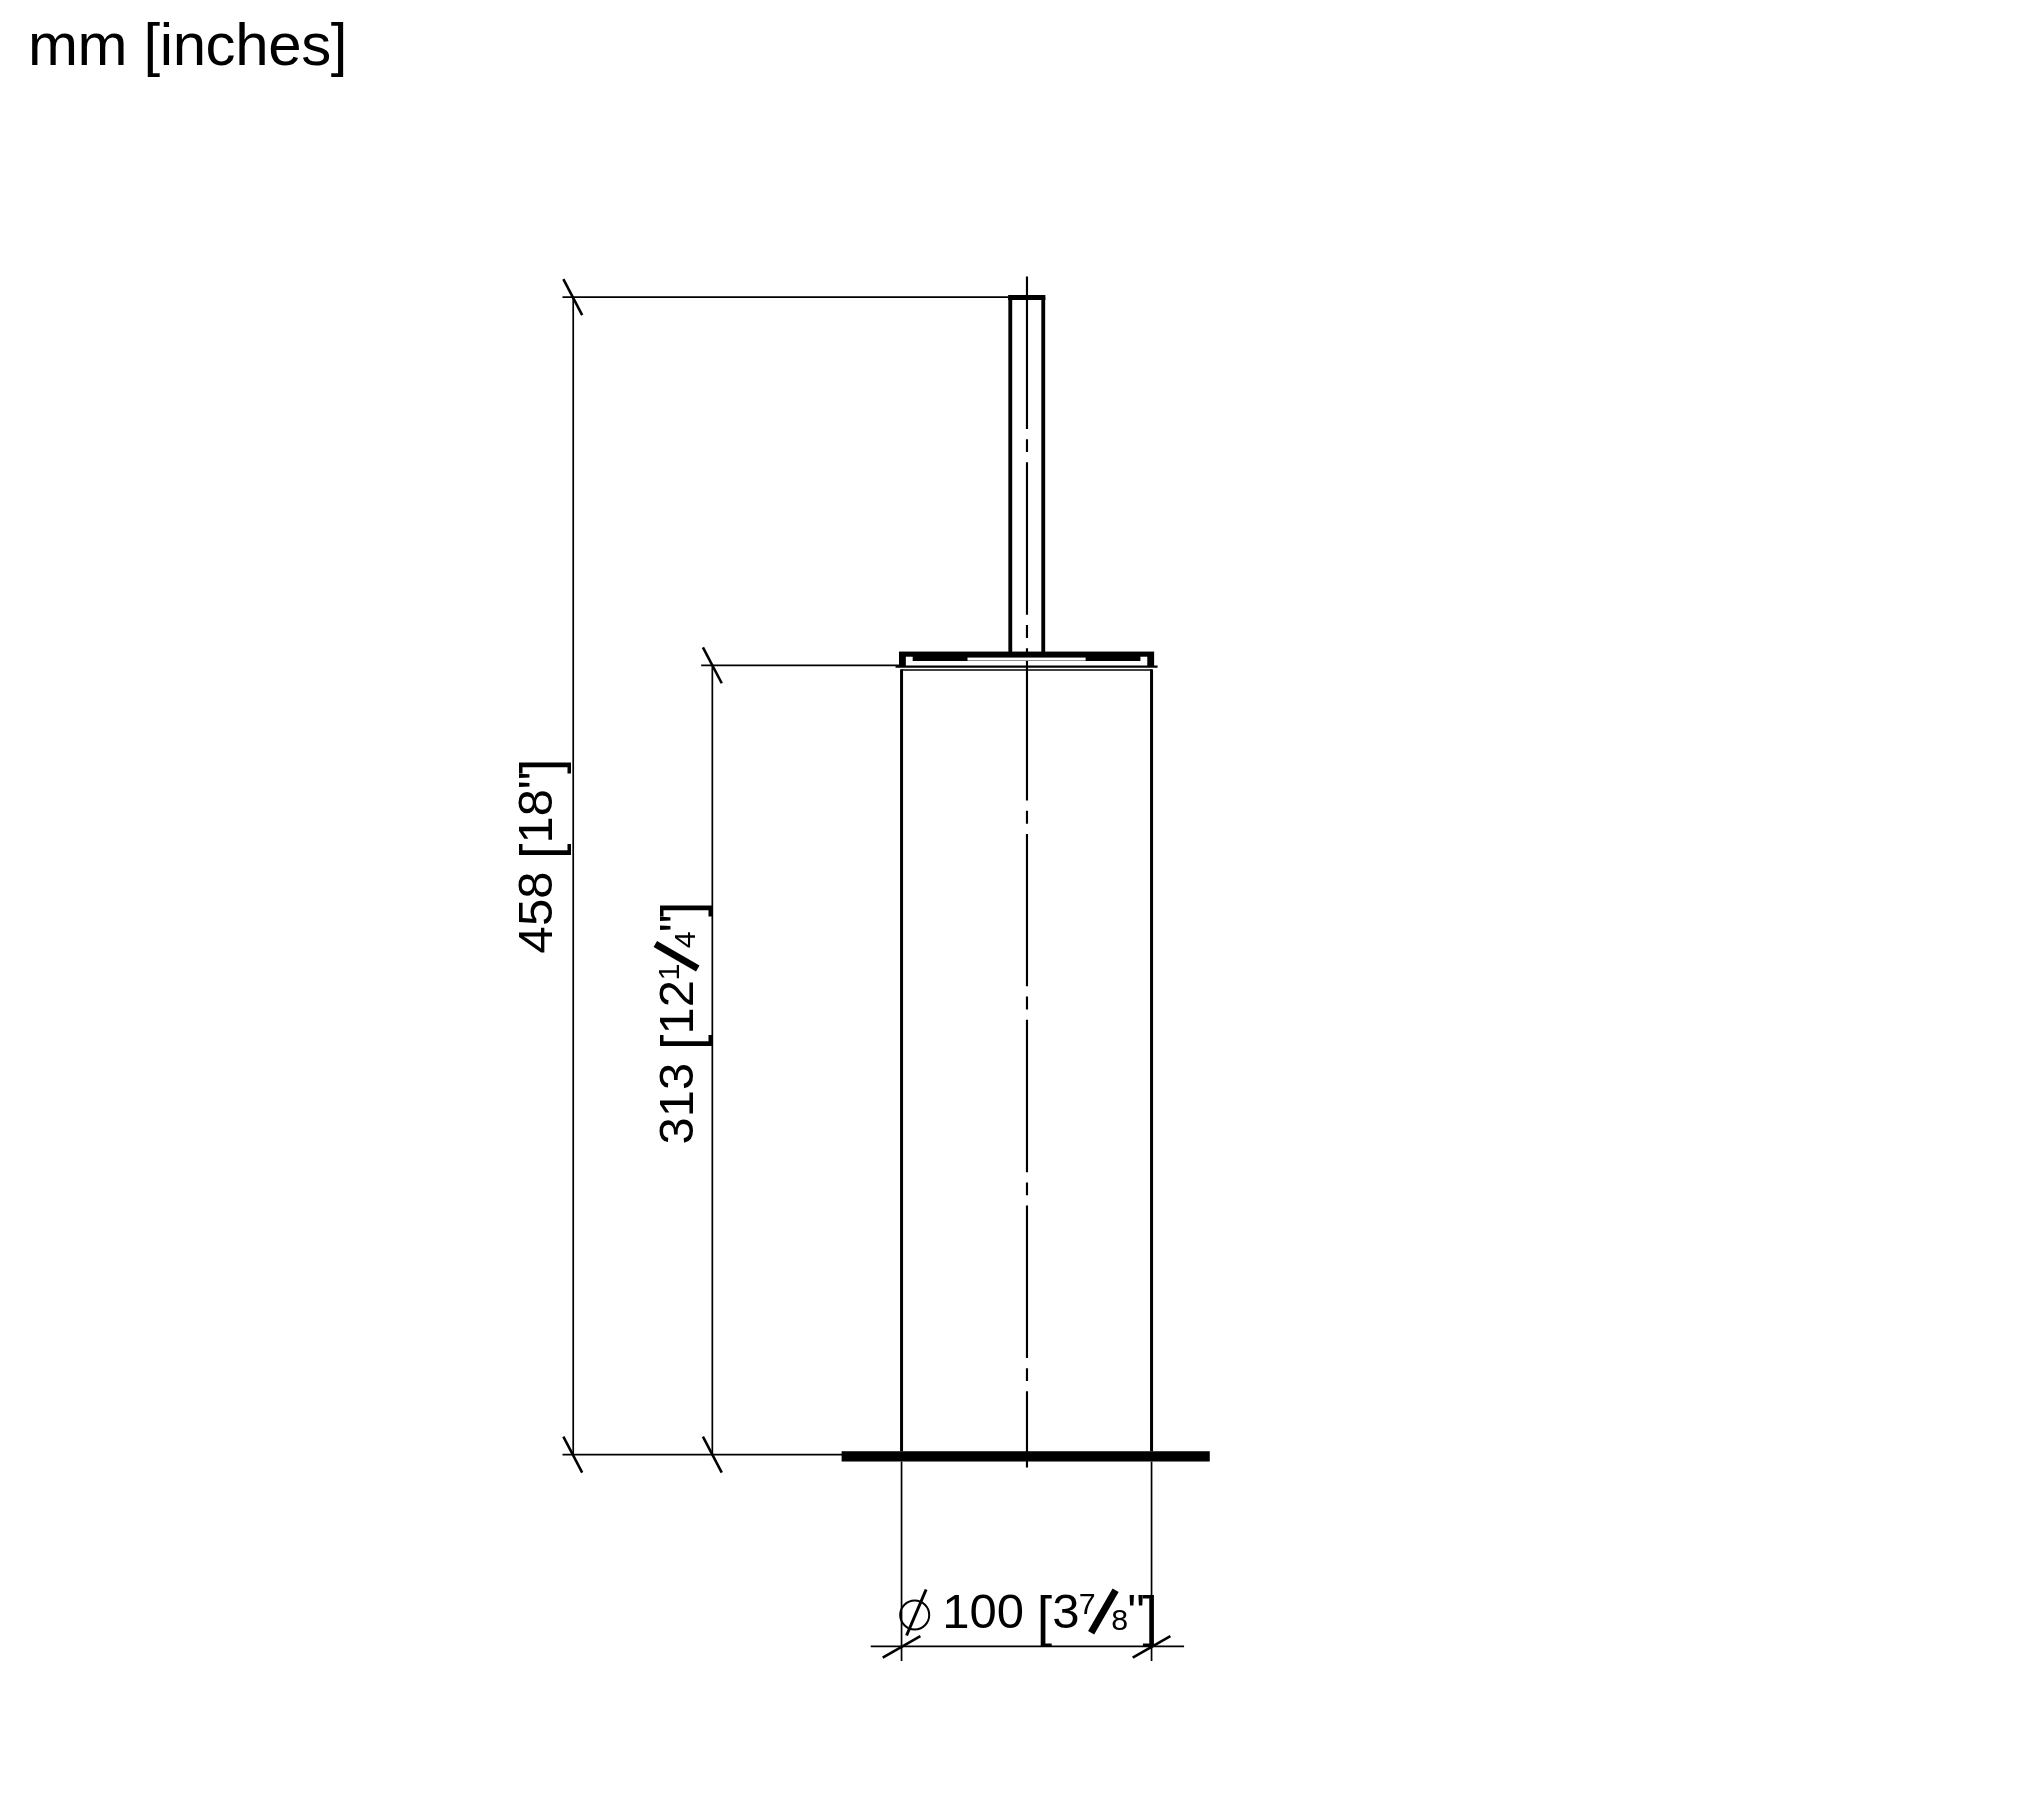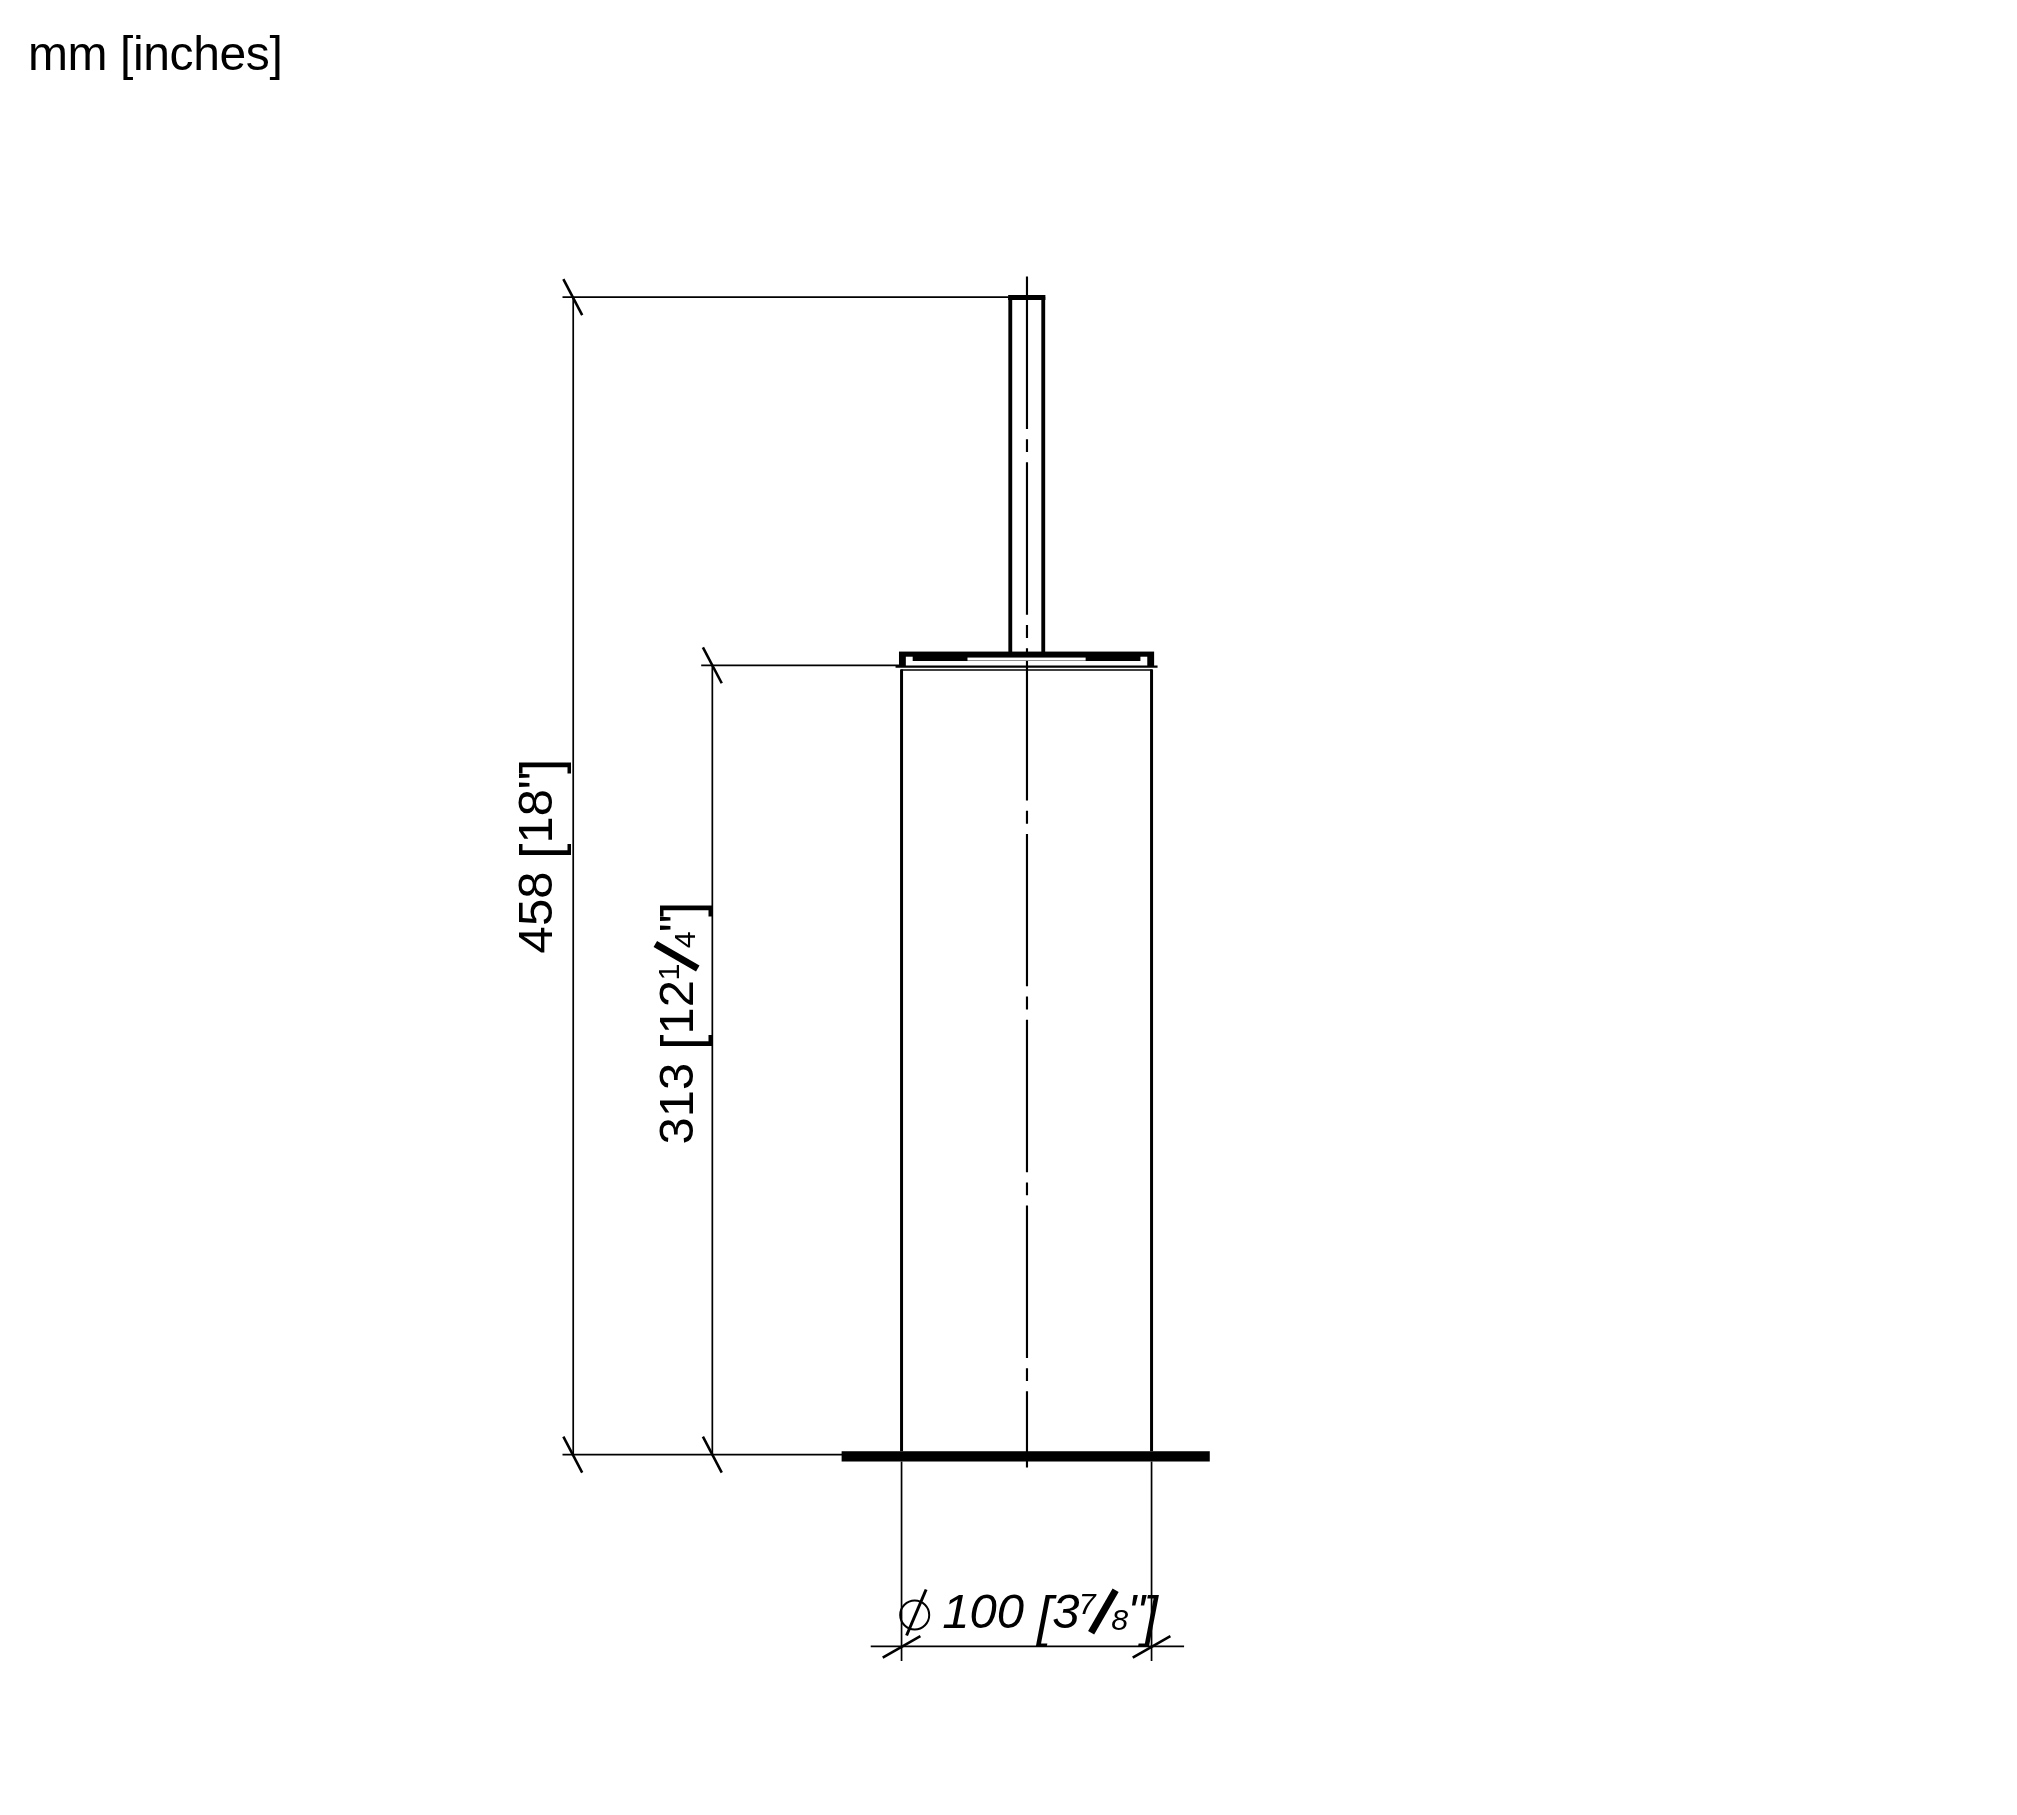--- a/index.html
+++ b/index.html
@@ -15,35 +15,34 @@
     font-family: "Liberation Sans", sans-serif;
     color: #000;
     overflow: hidden;
   }
   svg { position: absolute; left: 0; top: 0; }
 
   .units-note {
     position: absolute;
     left: 28px;
     top: 10.3px;
-    font-size: 48px;
+    font-size: 60px;
     letter-spacing: -0.4px;
     white-space: nowrap;
-    margin-top: 16px;
   }
 
   .dim-label {
     position: absolute;
     font-size: 49px;
     letter-spacing: 0px;
     white-space: nowrap;
     line-height: 1;
   }
   .dim-label.rot-ccw { transform: translate(-50%,-50%) rotate(-90deg); }
-  .dim-label.horiz   { transform: translate(-50%,-50%); font-style: italic; }
+  .dim-label.horiz   { transform: translate(-50%,-50%); }
 
   .sp { display: inline-block; width: 0.26em; }
 
   .bk {
     font-size: 1.13em;
     line-height: 0;
     vertical-align: -0.14em;
   }
 
   

